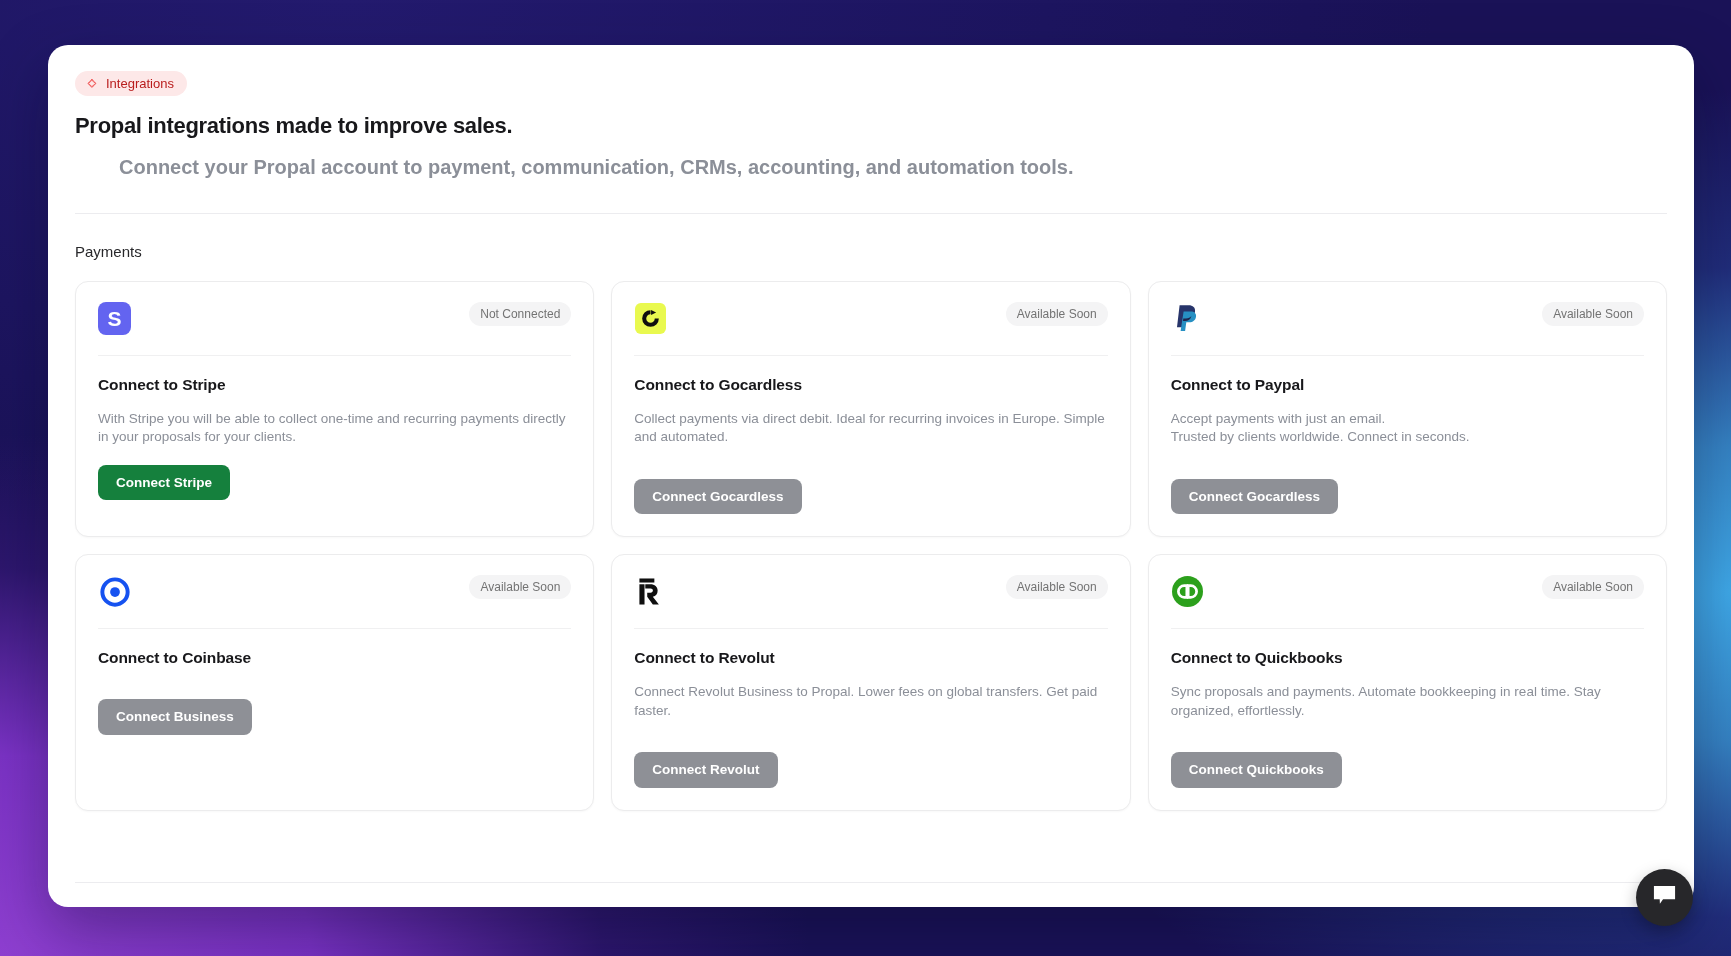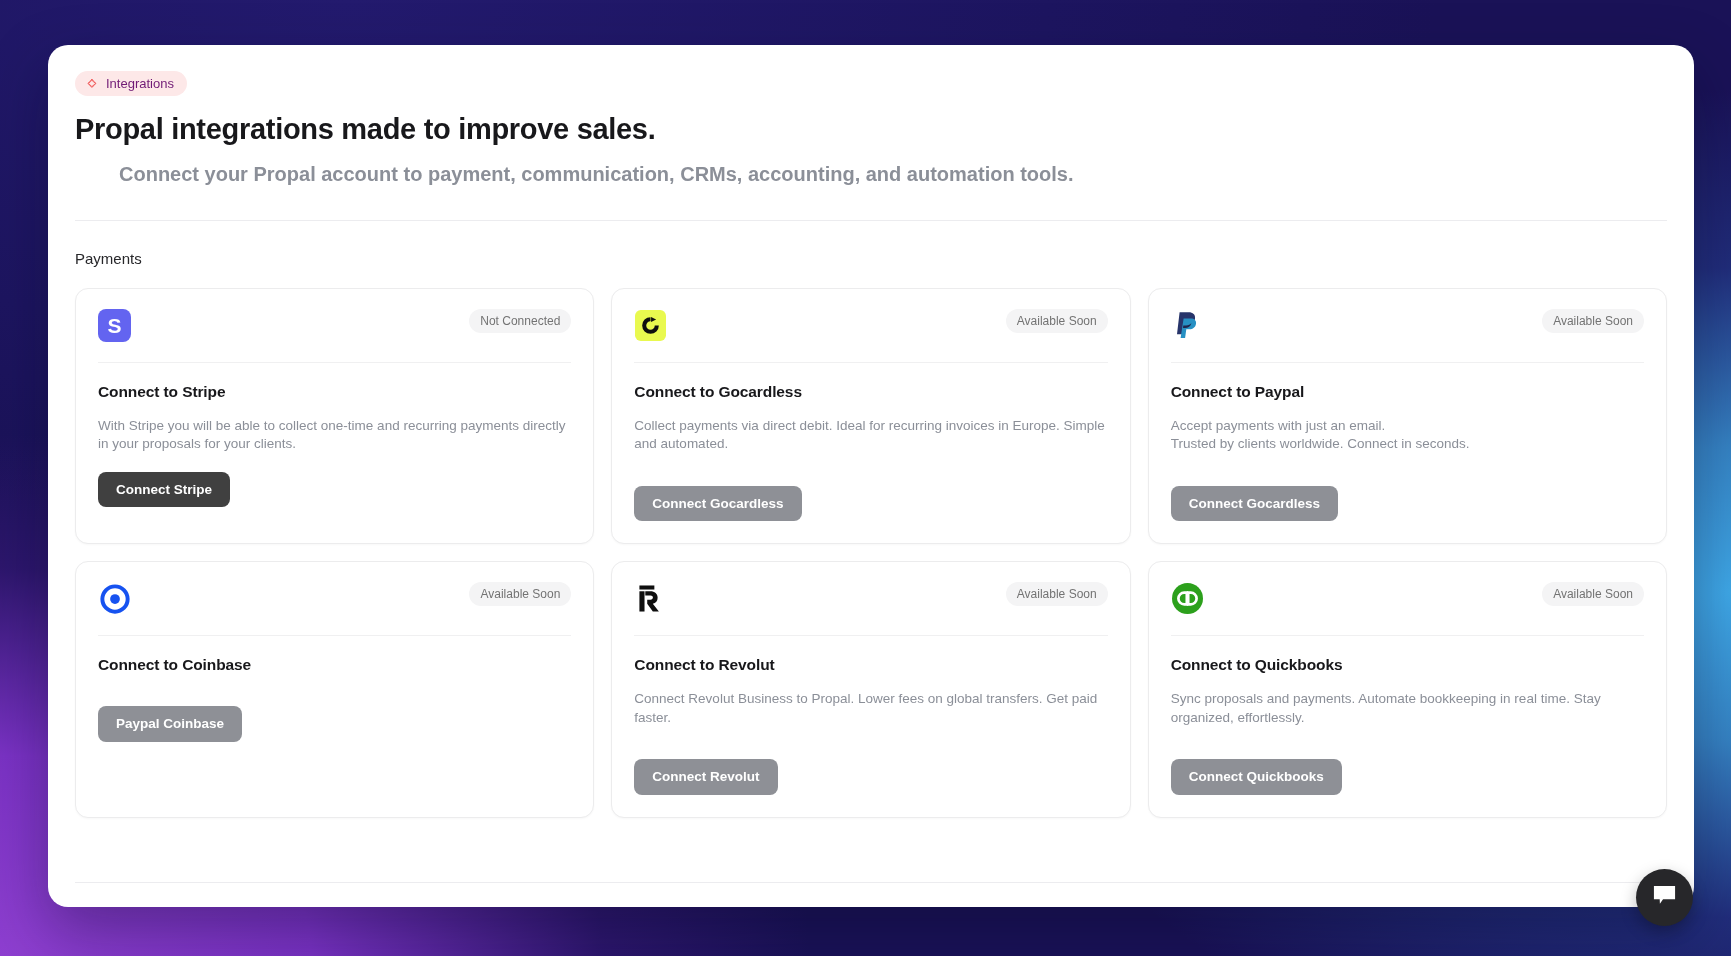--- a/index.html
+++ b/index.html
@@ -40,32 +40,32 @@
     height: 100%;
     position: relative;
   }
 
   
   .badge {
     display: inline-flex;
     align-items: center;
     gap: 7px;
     background: #fde8e8;
-    color: #701a75;
+    color: #b91c1c;
     border-radius: 999px;
     padding: 6px 13px 6px 11px;
     font-size: 13px;
     font-weight: 500;
     line-height: 1;
   }
   .badge .puzzle-ic { display: inline-flex; width: 13px; height: 13px; }
 
   .page-title {
     margin-top: 17px;
-    font-size: 29px;
+    font-size: 22px;
     font-weight: 700;
     color: #18181b;
     letter-spacing: -0.3px;
   }
 
   .page-sub {
     margin-top: 17px;
     font-size: 20px;
     color: #8b8f98;
     font-weight: 700;
@@ -155,21 +155,21 @@
     border: none;
     border-radius: 8px;
     font-size: 13.5px;
     font-weight: 600;
     font-family: "Liberation Sans", sans-serif;
     padding: 11px 18px;
     color: #ffffff;
     cursor: pointer;
     line-height: 1;
   }
-  .card-btn.primary { background: #404040; text-align: center; }
+  .card-btn.primary { background: #15803d; text-align: center; }
   .card-btn.disabled { background: #8e9096; cursor: default; margin-top: 32px; }
 
   
   .bottom-divider {
     position: absolute;
     left: 27px;
     right: 27px;
     bottom: 24px;
     height: 1px;
     background: #ececef;
@@ -270,21 +270,21 @@
         <div class="card-top">
           <div class="logo-box">
             <svg width="30" height="30" viewBox="0 0 32 32">
               <circle cx="16" cy="16" r="13.5" fill="none" stroke="#1652f0" stroke-width="4.2"></circle>
               <circle cx="16" cy="16" r="5.2" fill="#1652f0"></circle>
             </svg>
           </div>
           <div class="status-pill">Available Soon</div>
         </div>
         <div class="card-title">Connect to Coinbase</div>
-        <button class="card-btn disabled">Paypal Coinbase</button>
+        <button class="card-btn disabled">Connect Business</button>
       </div>
 
       <div class="card">
         <div class="card-top">
           <div class="logo-box">
             <svg width="27" height="31" viewBox="0 0 28 32">
               <rect x="2.5" y="2.5" width="15.5" height="4.2" fill="#0f0f0f"></rect>
               <rect x="2.5" y="8.5" width="5.3" height="21" fill="#0f0f0f"></rect>
               <path d="M8.6 8.5h5.2c4.6 0 7.6 2.6 7.6 6.6 0 3.2-1.9 5.5-5.0 6.3l6.3 8.1h-6.3l-5.8-8.0v-4.3h3.4c1.5 0 2.5-.9 2.5-2.2s-1.0-2.2-2.5-2.2H8.6V8.5z" fill="#0f0f0f"></path>
             </svg>

